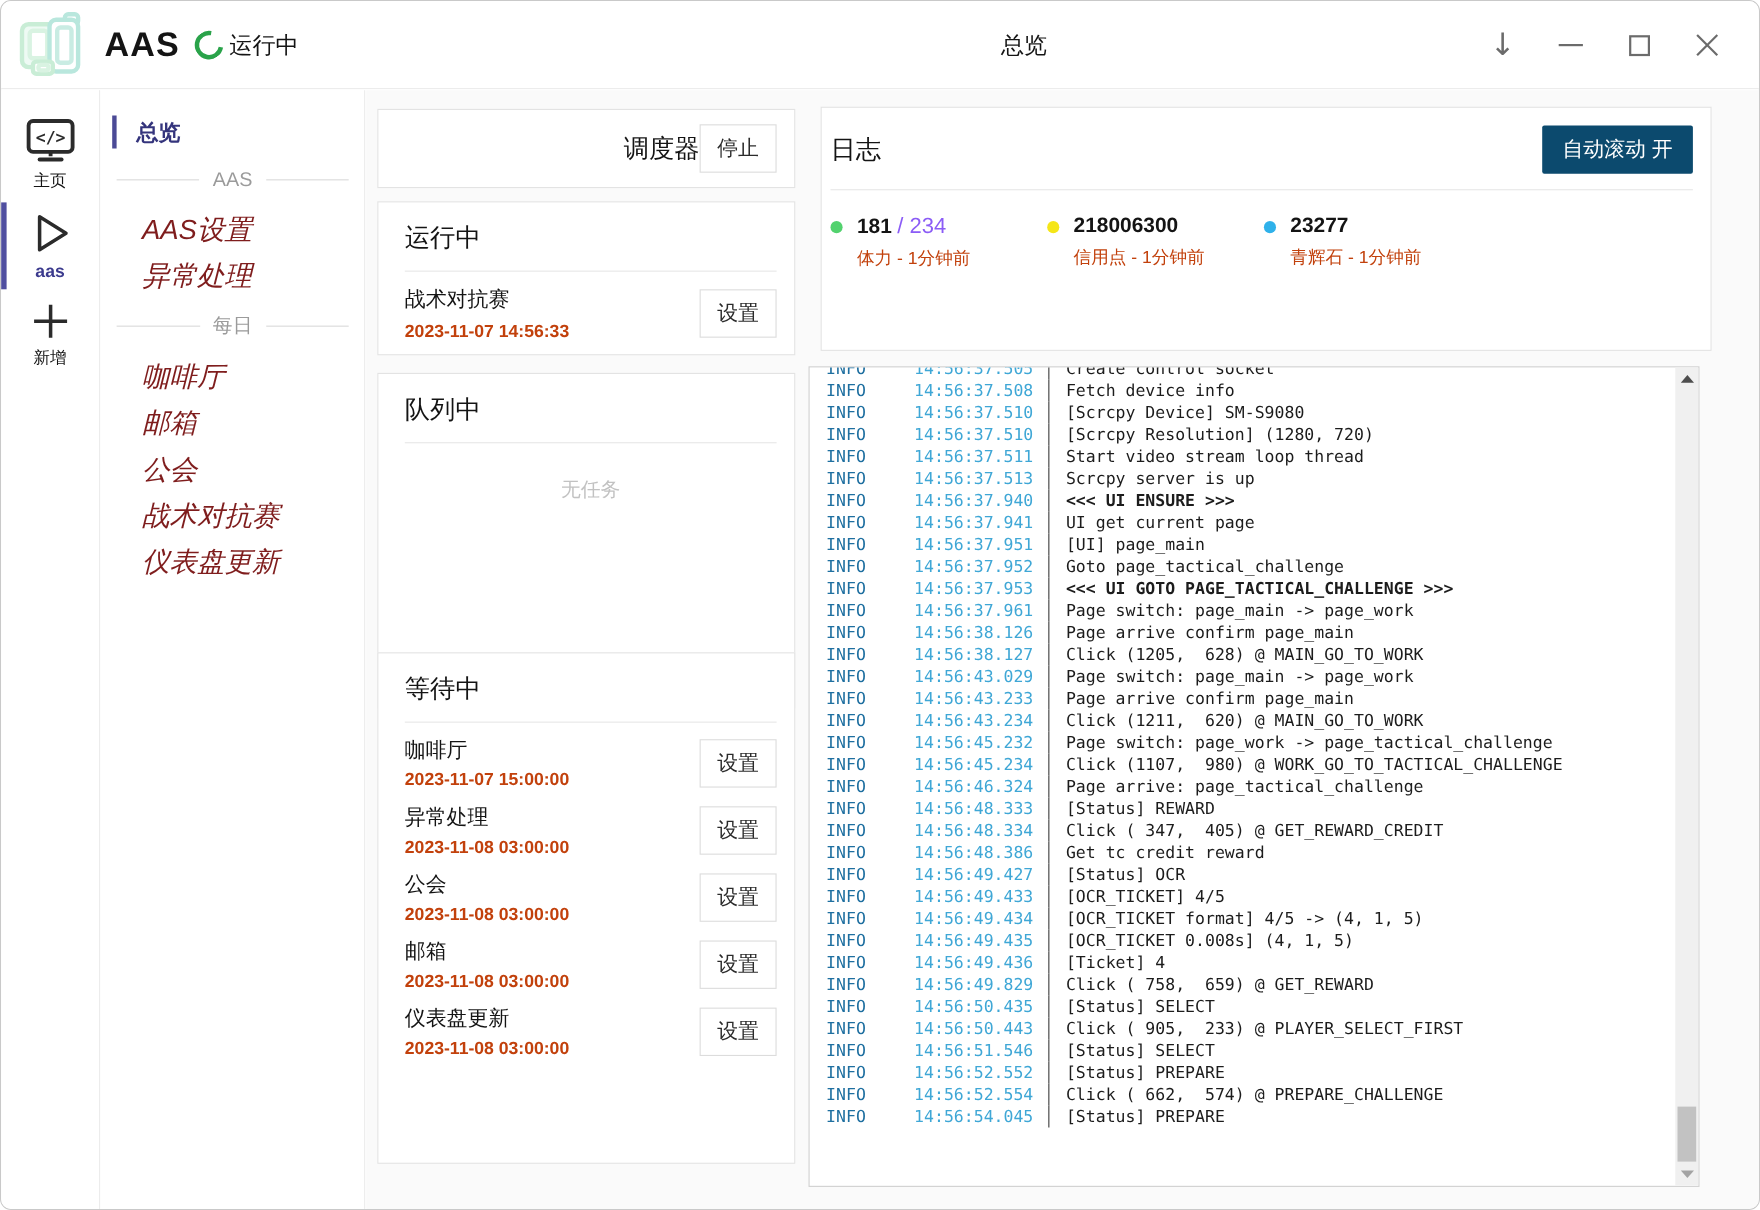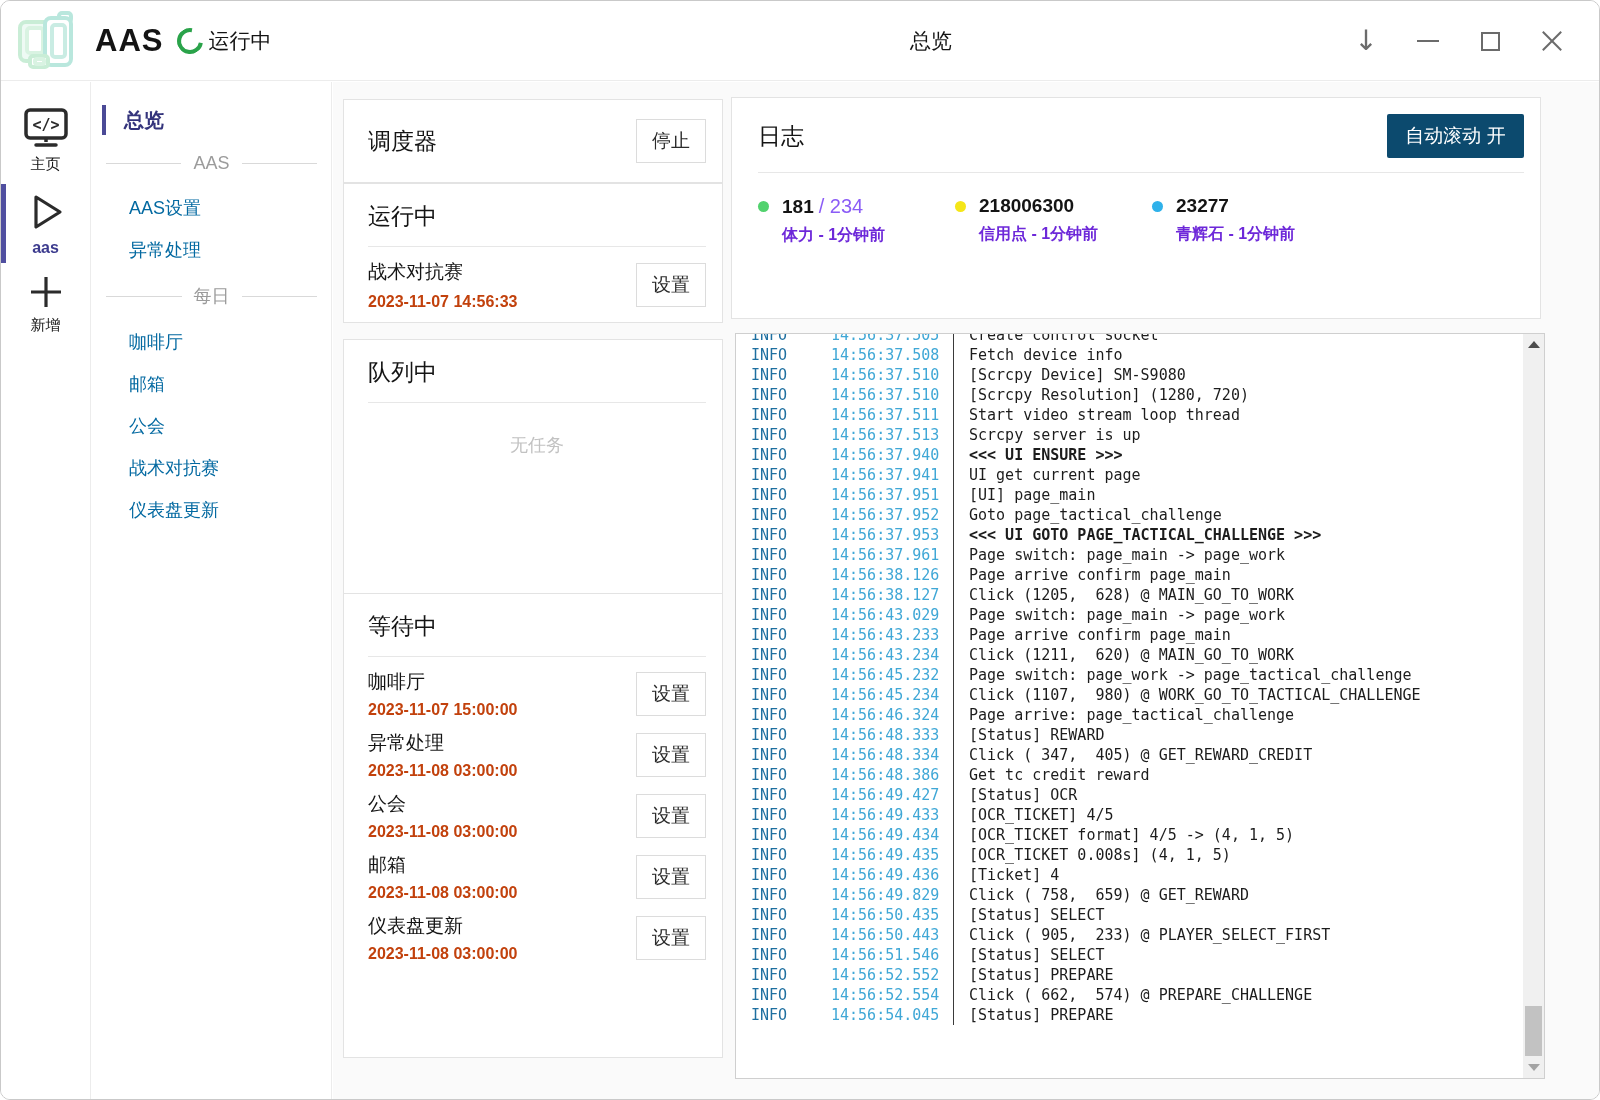--- a/index.html
+++ b/index.html
@@ -30,55 +30,55 @@
   .s1-item.active .lbl { color:#3c3b8e; font-weight:bold; font-size:16px; }
   .s1-item:nth-child(1){ margin-top:16px; }
 
   
   .sidebar2 { position:absolute; left:91px; top:81px; width:240px; bottom:0; background:#fff; border-right:1px solid #ececec; padding-top:18px; }
   .s2-active { position:relative; height:40px; display:flex; align-items:center; }
   .s2-active::before { content:""; position:absolute; left:10px; top:5px; bottom:5px; width:4px; background:#4b4a96; }
   .s2-active .lbl { margin-left:32px; font-size:20px; font-weight:bold; color:#34347c; }
   .s2-divider { display:flex; align-items:center; gap:12px; margin:13px 14px; color:#9b9b9b; font-size:18px; }
   .s2-divider .ln { flex:1; height:1px; background:#d9d9d9; }
-  .s2-item { height:42px; display:flex; align-items:center; padding-left:37px; font-size:18px; color:#0369a1; }
+  .s2-item { height:42px; display:flex; align-items:center; padding-left:37px; font-size:25px; color:#7f1d1d;font-style:italic; }
 
   
   .main { position:absolute; left:332px; top:81px; right:0; bottom:0; background:#fafafa; }
   .card { position:absolute; background:#fff; border:1px solid #e3e3e3; }
   .card-title { font-size:23px; color:#141414; font-weight:500; }
   .card-divider { height:1px; background:#e7e7e7; margin-top:14px; }
   .btn { min-width:70px; height:44px; background:#fff; border:1px solid #dcdcdc; font-size:19px; color:#2b2b2b; display:flex; align-items:center; justify-content:center; padding:0 12px; font-family:"Liberation Sans", sans-serif; }
 
-  #card-scheduler { left:342px; top:98px; width:380px; height:84px; display:flex; align-items:center; justify-content:space-between; padding:0 16px 0 24px; }
+  #card-scheduler { left:342px; top:98px; width:380px; height:72px; display:flex; align-items:center; justify-content:flex-end; padding:0 16px 0 24px; }
   #card-running  { left:342px; top:182px; width:380px; height:140px; padding:17px 16px 0 24px; }
   .task-row { display:flex; align-items:center; margin-top:12px; }
   .task-info { display:flex; flex-direction:column; }
   .task-name { font-size:19px; color:#141414; }
   .task-time { font-size:16px; font-weight:bold; color:#c2410c; margin-top:8px; }
   .task-row .btn { margin-left:auto; }
 
   #card-queue { left:342px; top:338px; width:380px; height:305px; padding:17px 16px 0 24px; }
   .empty-text { text-align:center; color:#c2c2c2; font-size:18px; margin-top:30px; }
 
   #card-waiting { left:342px; top:592px; width:380px; height:465px; padding:17px 16px 0 24px; }
   #card-waiting .task-row { margin-top:0; min-height:61px; }
   #card-waiting .task-time { margin-top:6px; }
 
-  #card-log { left:730px; top:96px; width:810px; height:222px; padding:16px 16px 0 26px; }
+  #card-log { left:745px; top:96px; width:810px; height:222px; padding:16px 16px 0 8px; }
   .log-head { display:flex; align-items:center; }
   .autoscroll-btn { margin-left:auto; width:137px; height:44px; background:#0c4a6e; color:#fff; font-size:19px; display:flex; align-items:center; justify-content:center; border:none; border-radius:2px; font-family:"Liberation Sans", sans-serif; }
   .stats { display:flex; margin-top:22px; }
   .stat { width:197px; display:flex; align-items:flex-start; }
   .stat-dot { width:11px; height:11px; border-radius:50%; margin-top:6px; flex:none; }
   .stat-body { margin-left:13px; }
   .stat-line { display:flex; align-items:baseline; }
   .stat-value { font-size:19px; font-weight:bold; color:#141414; }
   .stat-total { font-size:20px; color:#8b5cf6; margin-left:5px; }
-  .stat-label { font-size:16px; color:#6d28d9; margin-top:7px;font-weight:bold; }
+  .stat-label { font-size:16px; color:#c2410c; margin-top:7px; }
 
   
   #log-panel { position:absolute; left:734px; top:332px; width:810px; height:746px; background:#fff; border:1px solid #cfcfcf; overflow:hidden; }
   .log-lines { position:absolute; left:15px; top:-9px; right:24px; font-family:"DejaVu Sans Mono", monospace; font-size:15px; line-height:20px; }
   .log-line { display:flex; }
   .log-level { color:#1e6fa0; width:80px; flex:none; }
   .log-time  { color:#3fa7d6; width:122px; flex:none; }
   .log-msg   { border-left:1px solid #3a3a3a; padding-left:15px; color:#1c1c1c; white-space:pre; }
   .log-line.bold .log-msg { font-weight:bold; }
 

